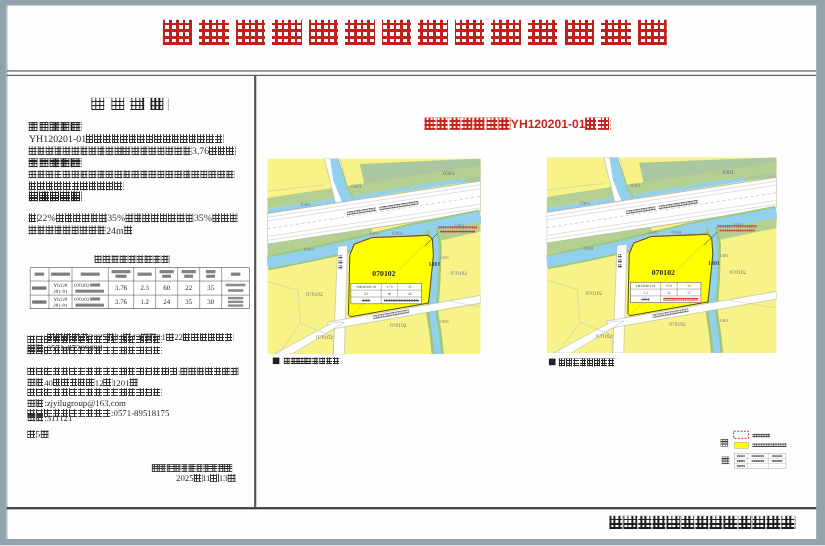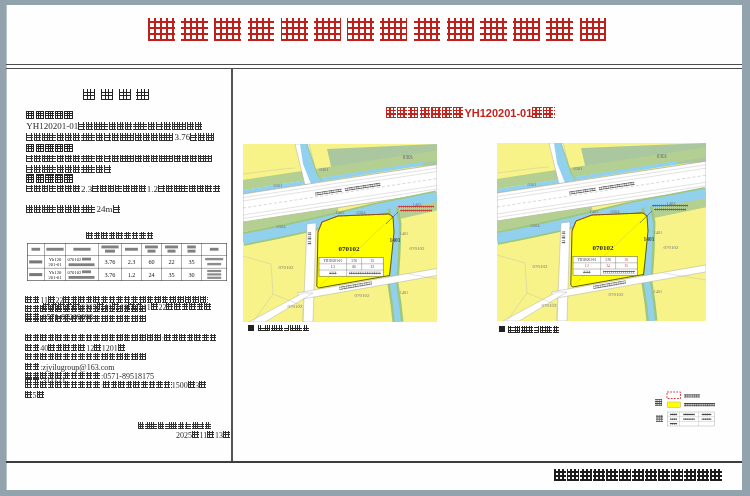--- a/index.html
+++ b/index.html
@@ -46,38 +46,36 @@
 <div class="abs" style="left:231px;top:69px;width:1.6px;height:392px;background:#555"></div>
 <div class="hl" style="top:460.5px;height:2px;background:#3d3d3d"></div>
 <div id="hd"></div>
 <div class="ln" style="left:26.3px;top:110.5px"><i class="b" style="width:48.0px"></i></div>
 <div class="ln" style="left:26.3px;top:122.0px">YH120201-01<i class="z" style="width:124.8px"></i></div>
 <div class="ln" style="left:26.3px;top:133.3px"><i class="z" style="width:148.2px"></i>3.76<i class="z" style="width:23.4px"></i></div>
 <div class="ln" style="left:26.3px;top:143.9px"><i class="b" style="width:48.0px"></i></div>
 <div class="ln" style="left:26.3px;top:154.7px"><i class="z" style="width:187.2px"></i></div>
 <div class="ln" style="left:26.3px;top:165.0px"><i class="z" style="width:85.8px"></i></div>
 <div class="ln" style="left:26.3px;top:174.3px"><i class="b" style="width:48.0px"></i></div>
-<div class="ln" style="left:26.3px;top:184.5px"><i class="z" style="width:54.6px"></i>2.3<i class="z" style="width:54.6px"></i>1.2<i class="z" style="width:62.4px"></i></div>
+<div class="ln" style="left:26.3px;top:193.8px"><i class="z" style="width:7.8px"></i>22%<i class="z" style="width:46.8px"></i>35%<i class="z" style="width:62.4px"></i>35%<i class="z" style="width:23.4px"></i></div>
 <div class="ln" style="left:26.3px;top:205px"><i class="z" style="width:70.2px"></i>24m<i class="z" style="width:7.8px"></i></div>
 <div class="ln8" style="left:86px;top:232.0px"><i class="y" style="width:68.4px"></i></div>
 <div class="ln8" style="left:43px;top:303px"><i class="y" style="width:38.0px"></i>2025<i class="y" style="width:7.6px"></i>11<i class="y" style="width:7.6px"></i>13<i class="y" style="width:15.2px"></i>11<i class="y" style="width:7.6px"></i>22<i class="y" style="width:7.6px"></i><i class="y" style="width:38.0px"></i></div>
-<div class="ln8" style="left:25px;top:295.7px"><i class="y" style="width:15.2px"></i>11<i class="y" style="width:7.6px"></i>22<i class="y" style="width:144.4px"></i></div>
 <div class="ln8" style="left:25px;top:305.1px"><i class="y" style="width:121.6px"></i></div>
 <div class="ln8" style="left:25px;top:314.9px"><i class="y" style="width:121.6px"></i></div>
 <div class="ln8" style="left:25px;top:313px"><i class="y" style="width:15.2px"></i>:0571-87209098</div>
 <div class="ln8" style="left:25px;top:334.1px"><i class="y" style="width:136.8px"></i>:<i class="y" style="width:53.2px"></i></div>
 <div class="ln8" style="left:25px;top:343.6px"><i class="y" style="width:15.2px"></i>40<i class="y" style="width:38.0px"></i>12<i class="y" style="width:7.6px"></i>1201<i class="y" style="width:7.6px"></i></div>
 <div class="ln8" style="left:25px;top:353.3px"><i class="y" style="width:121.6px"></i></div>
 <div class="ln8" style="left:25px;top:362.8px"><i class="y" style="width:15.2px"></i>:zjyilugroup@163.com</div>
 <div class="ln8" style="left:25px;top:371.7px"><i class="y" style="width:76.0px"></i>:0571-89518175</div>
-<div class="ln8" style="left:25px;top:381.3px"><i class="y" style="width:76.0px"></i>:<i class="y" style="width:68.4px"></i>1500<i class="y" style="width:7.6px"></i>3<i class="y" style="width:7.6px"></i></div>
 <div class="ln8" style="left:25px;top:390.7px"><i class="y" style="width:7.6px"></i>5<i class="y" style="width:7.6px"></i></div>
 <div class="ln8" style="left:25px;top:376px"><i class="y" style="width:15.2px"></i>:311121</div>
 <i class="s1 abs" style="left:137.5px;top:422.3px;width:73.5px"></i>
-<div class="ln8" style="left:176px;top:431.2px">2025<i class="y" style="width:7.6px"></i>11<i class="y" style="width:7.6px"></i>13<i class="y" style="width:7.6px"></i></div>
+<div class="ln8" style="left:160px;top:431.2px">2025<i class="y" style="width:7.6px"></i>11<i class="y" style="width:7.6px"></i>13<i class="y" style="width:7.6px"></i></div>
 <svg class="abs" style="left:26.6px;top:242.5px" width="200" height="38" viewBox="0 0 200 38">
       <rect x=".3" y=".3" width="199.4" height="37.4" fill="#fff" stroke="#444" stroke-width=".7"></rect>
       <line x1="17.5" y1="0" x2="17.5" y2="38" stroke="#444" stroke-width=".45"></line>
       <line x1="38.5" y1="0" x2="38.5" y2="38" stroke="#444" stroke-width=".45"></line>
       <line x1="71.5" y1="0" x2="71.5" y2="38" stroke="#444" stroke-width=".45"></line>
       <line x1="94.5" y1="0" x2="94.5" y2="38" stroke="#444" stroke-width=".45"></line>
       <line x1="114.5" y1="0" x2="114.5" y2="38" stroke="#444" stroke-width=".45"></line>
       <line x1="134.5" y1="0" x2="134.5" y2="38" stroke="#444" stroke-width=".45"></line>
       <line x1="154.5" y1="0" x2="154.5" y2="38" stroke="#444" stroke-width=".45"></line>
       <line x1="174.5" y1="0" x2="174.5" y2="38" stroke="#444" stroke-width=".45"></line>

